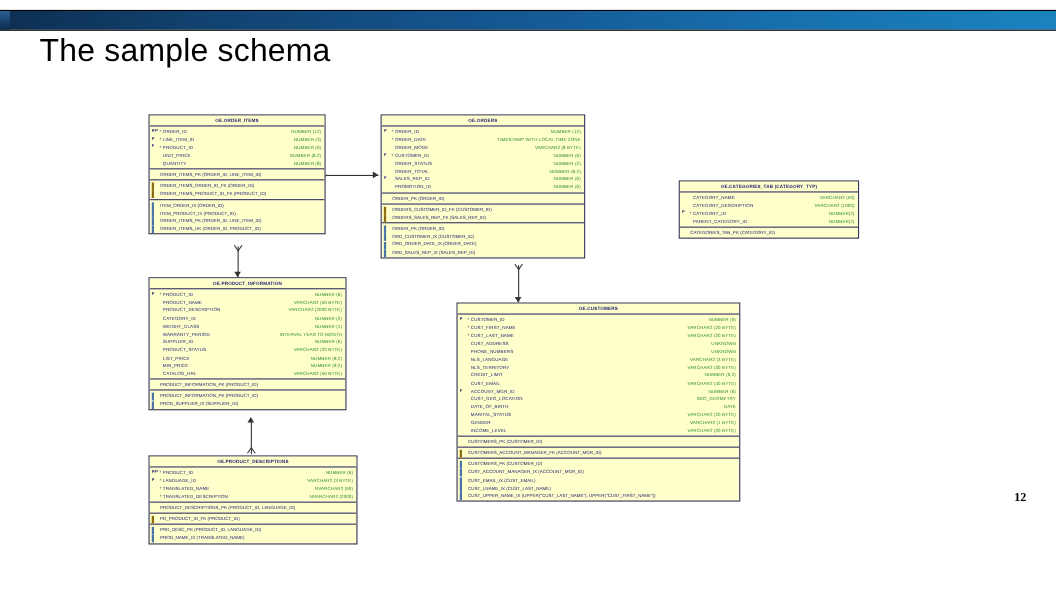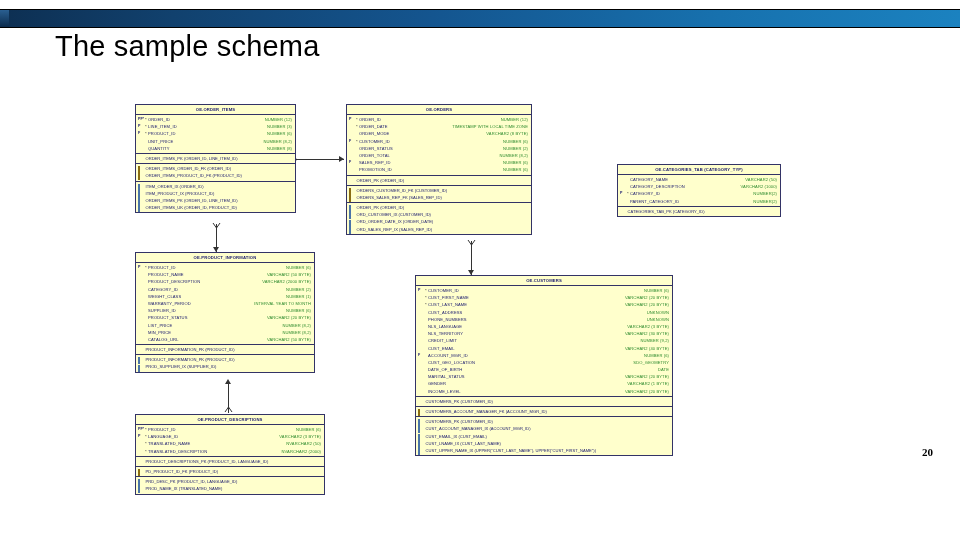--- a/index.html
+++ b/index.html
@@ -12,21 +12,21 @@
     position:absolute;left:0;top:9px;width:960px;height:17px;
     background:linear-gradient(to right,#0d2f52 0%,#11416e 18%,#14558f 45%,#1771ae 75%,#1b82c0 100%);
     border-top:1px solid #000;border-bottom:1px solid #000;
   }
   .topbar-tab{
     position:absolute;left:0;top:0;width:9px;height:17px;
     background:linear-gradient(to bottom,#2a5f91,#0b2b4c);
   }
   .slide-title{
     position:absolute;left:36px;top:30px;
-    font-size:29px;color:#000;letter-spacing:.2px;white-space:nowrap;margin-left:19px;
+    font-size:29px;color:#000;letter-spacing:.2px;white-space:nowrap;
   }
   .page-num{
     position:absolute;left:922px;top:446px;
     font-family:"Liberation Serif",serif;font-weight:bold;font-size:11px;color:#000;
   }
 
   
   .diagram{position:absolute;left:0;top:0;width:960px;height:540px;}
 
   
@@ -84,21 +84,21 @@
 </style>
 </head>
 <body>
 
 <div class="topbar">
   <div class="topbar-tab"></div>
 </div>
 
 <div class="slide-title">The sample schema</div>
 
-<div class="page-num">20</div>
+<div class="page-num">12</div>
 
 <div class="diagram">
 
   <div class="ln lnh" style="left:296px;top:159px;width:48px;"></div>
   <div class="crow" style="left:289px;top:155px;">
     <svg width="9" height="9" viewBox="0 0 9 9">
         <path d="M1 1 L8 4.5 L1 8" fill="none" stroke="#333" stroke-width="1"></path>
         <path d="M1 4.5 L8 4.5" stroke="#333" stroke-width="1"></path>
       </svg>
   </div>

